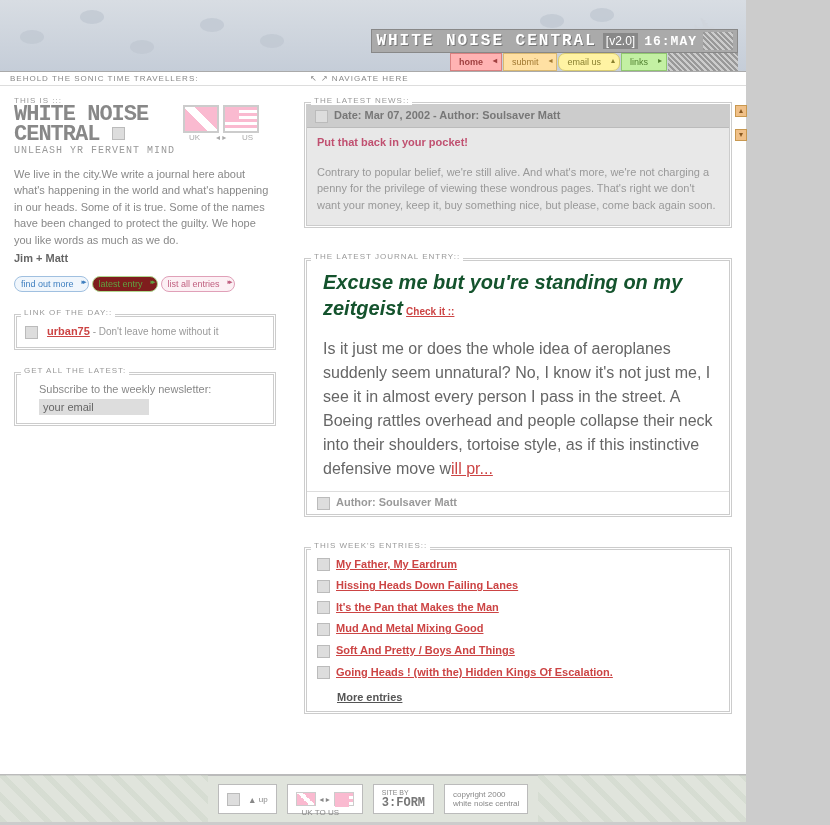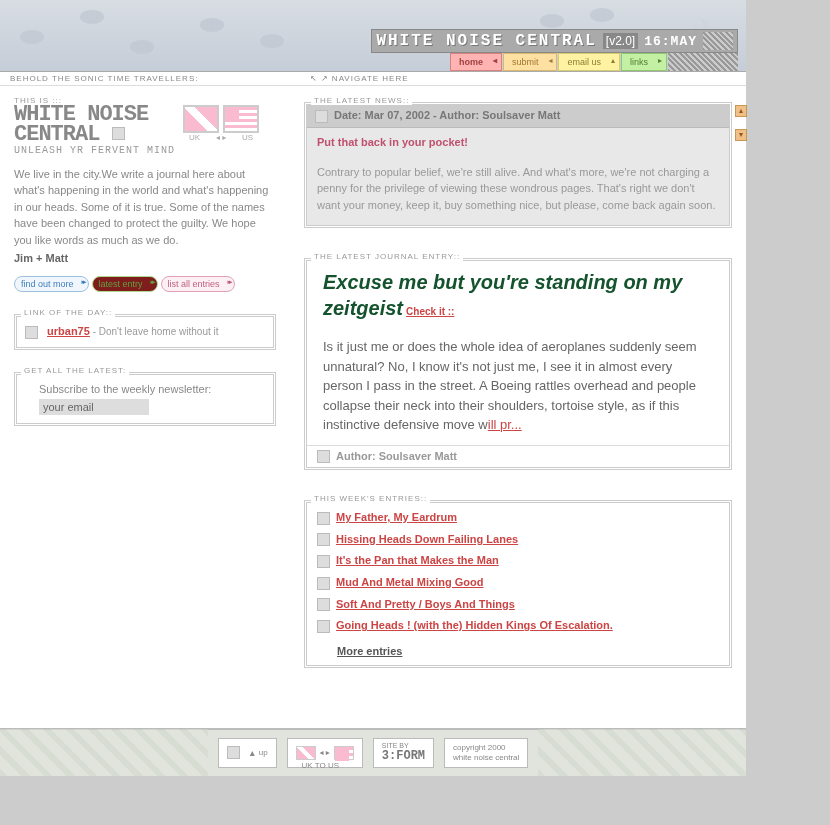--- a/index.html
+++ b/index.html
@@ -11,21 +11,21 @@
 .topbar { position: absolute; right: 8px; bottom: 0; display: flex; flex-direction: column; align-items: flex-end; }
 .titlebar { display: flex; align-items: center; background: #aaa; border: 1px solid #888; padding: 2px 4px; gap: 6px; }
 .titlebar-text { font-family: "Courier New", monospace; font-weight: bold; font-size: 16px; color: #fff; letter-spacing: 2px; text-shadow: 1px 1px 0 #777; }
 .ver { font-size: 12px; color: #fff; background: #888; padding: 1px 3px; }
 .date { font-family: "Courier New", monospace; font-weight: bold; color: #fff; font-size: 13px; letter-spacing: 1px; }
 .navrow { display: flex; }
 .navbtn { font-size: 9px; padding: 3px 18px 3px 8px; border: 1px solid; margin-right: 1px; position: relative; cursor: pointer; }
 .navbtn::after { content: "◂"; position: absolute; right: 4px; top: 2px; font-size: 8px; }
 .nav-home { background: #ffb3b3; border-color: #d98080; color: #a04040; font-weight: bold; }
 .nav-submit { background: #ffe0a3; border-color: #d9b870; color: #a07830; }
-.nav-email { background: #fff3a3; border-color: #d9cc70; color: #8a8030; }
+.nav-email { background: #fff3a3; border-color: #d9cc70; color: #8a8030; border-radius: 7px; }
 .nav-email::after { content: "▴"; }
 .nav-links { background: #c3f0a3; border-color: #90c870; color: #508030; }
 .nav-links::after { content: "▸"; }
 .hatched { width: 70px; height: 18px; background: repeating-linear-gradient(45deg, #999 0 2px, #ccc 2px 4px); }
 .subhead { display: flex; font-size: 8px; color: #888; letter-spacing: 1px; padding: 2px 10px; border-bottom: 1px solid #ddd; }
 .subhead .left { flex: 0 0 300px; }
 .main { display: flex; padding: 10px 14px 30px; gap: 28px; }
 .lcol { width: 262px; }
 .rcol { flex: 1; }
 .logo-row { display: flex; align-items: flex-start; gap: 8px; margin-bottom: 6px; }
@@ -57,21 +57,21 @@
 .rpanel-label { position: absolute; top: -9px; left: 4px; background: #fff; font-size: 8px; color: #999; letter-spacing: 1px; padding: 0 3px; }
 .arrows { position: absolute; right: -18px; top: 0; display: flex; flex-direction: column; gap: 12px; }
 .arrow { width: 12px; height: 12px; background: #f0c088; border: 1px solid #c89850; font-size: 8px; text-align: center; line-height: 10px; color: #885820; cursor: pointer; }
 .news-head { background: #ccc; padding: 4px 8px; color: #777; font-size: 11px; font-weight: bold; border-bottom: 1px solid #bbb; }
 .news-body { padding: 8px 10px 12px; background: #e8e8e8; }
 .news-title { color: #c05070; font-weight: bold; font-size: 11px; margin-bottom: 16px; }
 .news-text { color: #999; font-size: 11px; line-height: 1.5; max-height: 76px; overflow: hidden; }
 .j-header { padding: 8px 16px 6px; }
 .j-title { font-size: 20px; font-weight: bold; color: #14532d; line-height: 1.3; font-style: italic; }
 .j-check { color: #c44; font-size: 10px; font-weight: bold; text-decoration: underline; cursor: pointer; }
-.j-body { padding: 10px 16px; color: #666; font-size: 13px; line-height: 1.5; border-bottom: 1px solid #ddd; }
+.j-body { padding: 10px 16px; color: #666; font-size: 16px; line-height: 1.5; border-bottom: 1px solid #ddd; }
 .j-more { color: #c44; text-decoration: underline; cursor: pointer; }
 .j-footer { padding: 4px 10px; color: #999; font-size: 11px; font-weight: bold; }
 .entry-list { padding: 4px 0; }
 .entry { padding: 4px 10px; font-size: 11px; }
 .entry a { color: #c44; font-weight: bold; text-decoration: underline; cursor: pointer; }
 .more-entries { padding: 4px 30px 8px; font-size: 11px; font-weight: bold; color: #555; text-decoration: underline; cursor: pointer; }
 .footer { height: 48px; background: #e0e4dc; border-top: 2px solid #bbb; display: flex; align-items: center; justify-content: center; gap: 10px; }
 .fbox { border: 1px solid #bbb; background: #fff; padding: 4px 8px; font-size: 8px; color: #888; display: flex; align-items: center; gap: 4px; height: 30px; }
 .fbox.flags-small .flag { width: 20px; height: 14px; border-width: 1px; }
 .siteby { font-family: "Courier New", monospace; font-size: 12px; font-weight: bold; color: #777; }

